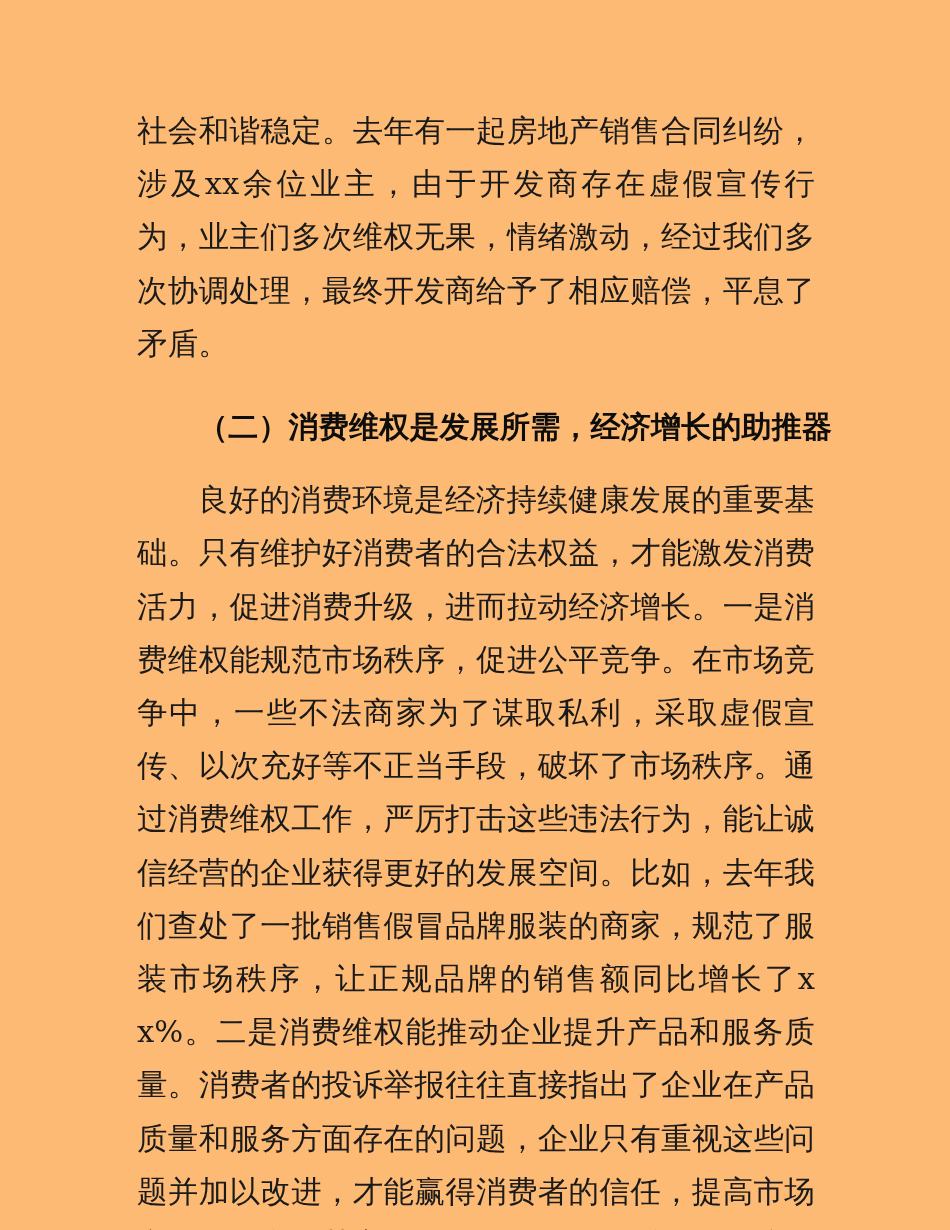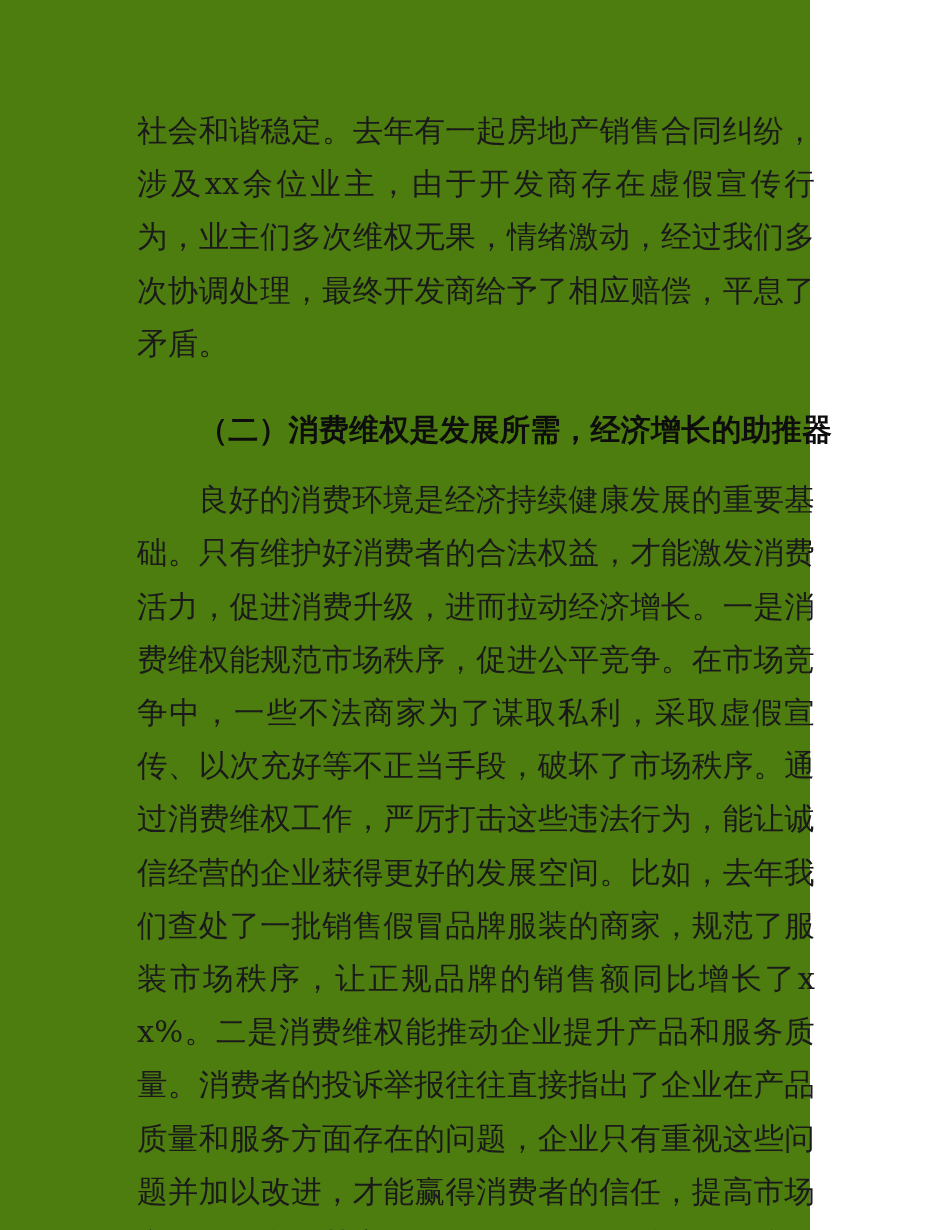--- a/index.html
+++ b/index.html
@@ -11,23 +11,23 @@
   body {
     width: 950px;
     height: 1230px;
     overflow: hidden;
     font-family: "DejaVu Serif", "Liberation Serif", serif;
     -webkit-font-smoothing: antialiased;
   }
 
   #page {
     position: relative;
-    width: 810px;
+    width: 950px;
     height: 1230px;
-    background: #4d7c0f;
+    background: #fdba74;
   }
 
   
   .doc-body {
     position: absolute;
     left: 137px;
     top: 104px;
     width: 678px;
   }
 
@@ -49,21 +49,21 @@
   .para-cont {
     text-indent: 0;
   }
 
   .para-indent {
     text-indent: 61px;
   }
 
   
   .section-heading {
-    font-family: Liberation Serif, serif;
+    font-family: Liberation Mono, monospace;
     font-size: 30px;
     line-height: 53.2px;
     font-weight: 700;
     color: #0d0d0d;
     margin: 0;
     text-indent: 61px;
     letter-spacing: 0.2px;
     white-space: nowrap;
   }
 

